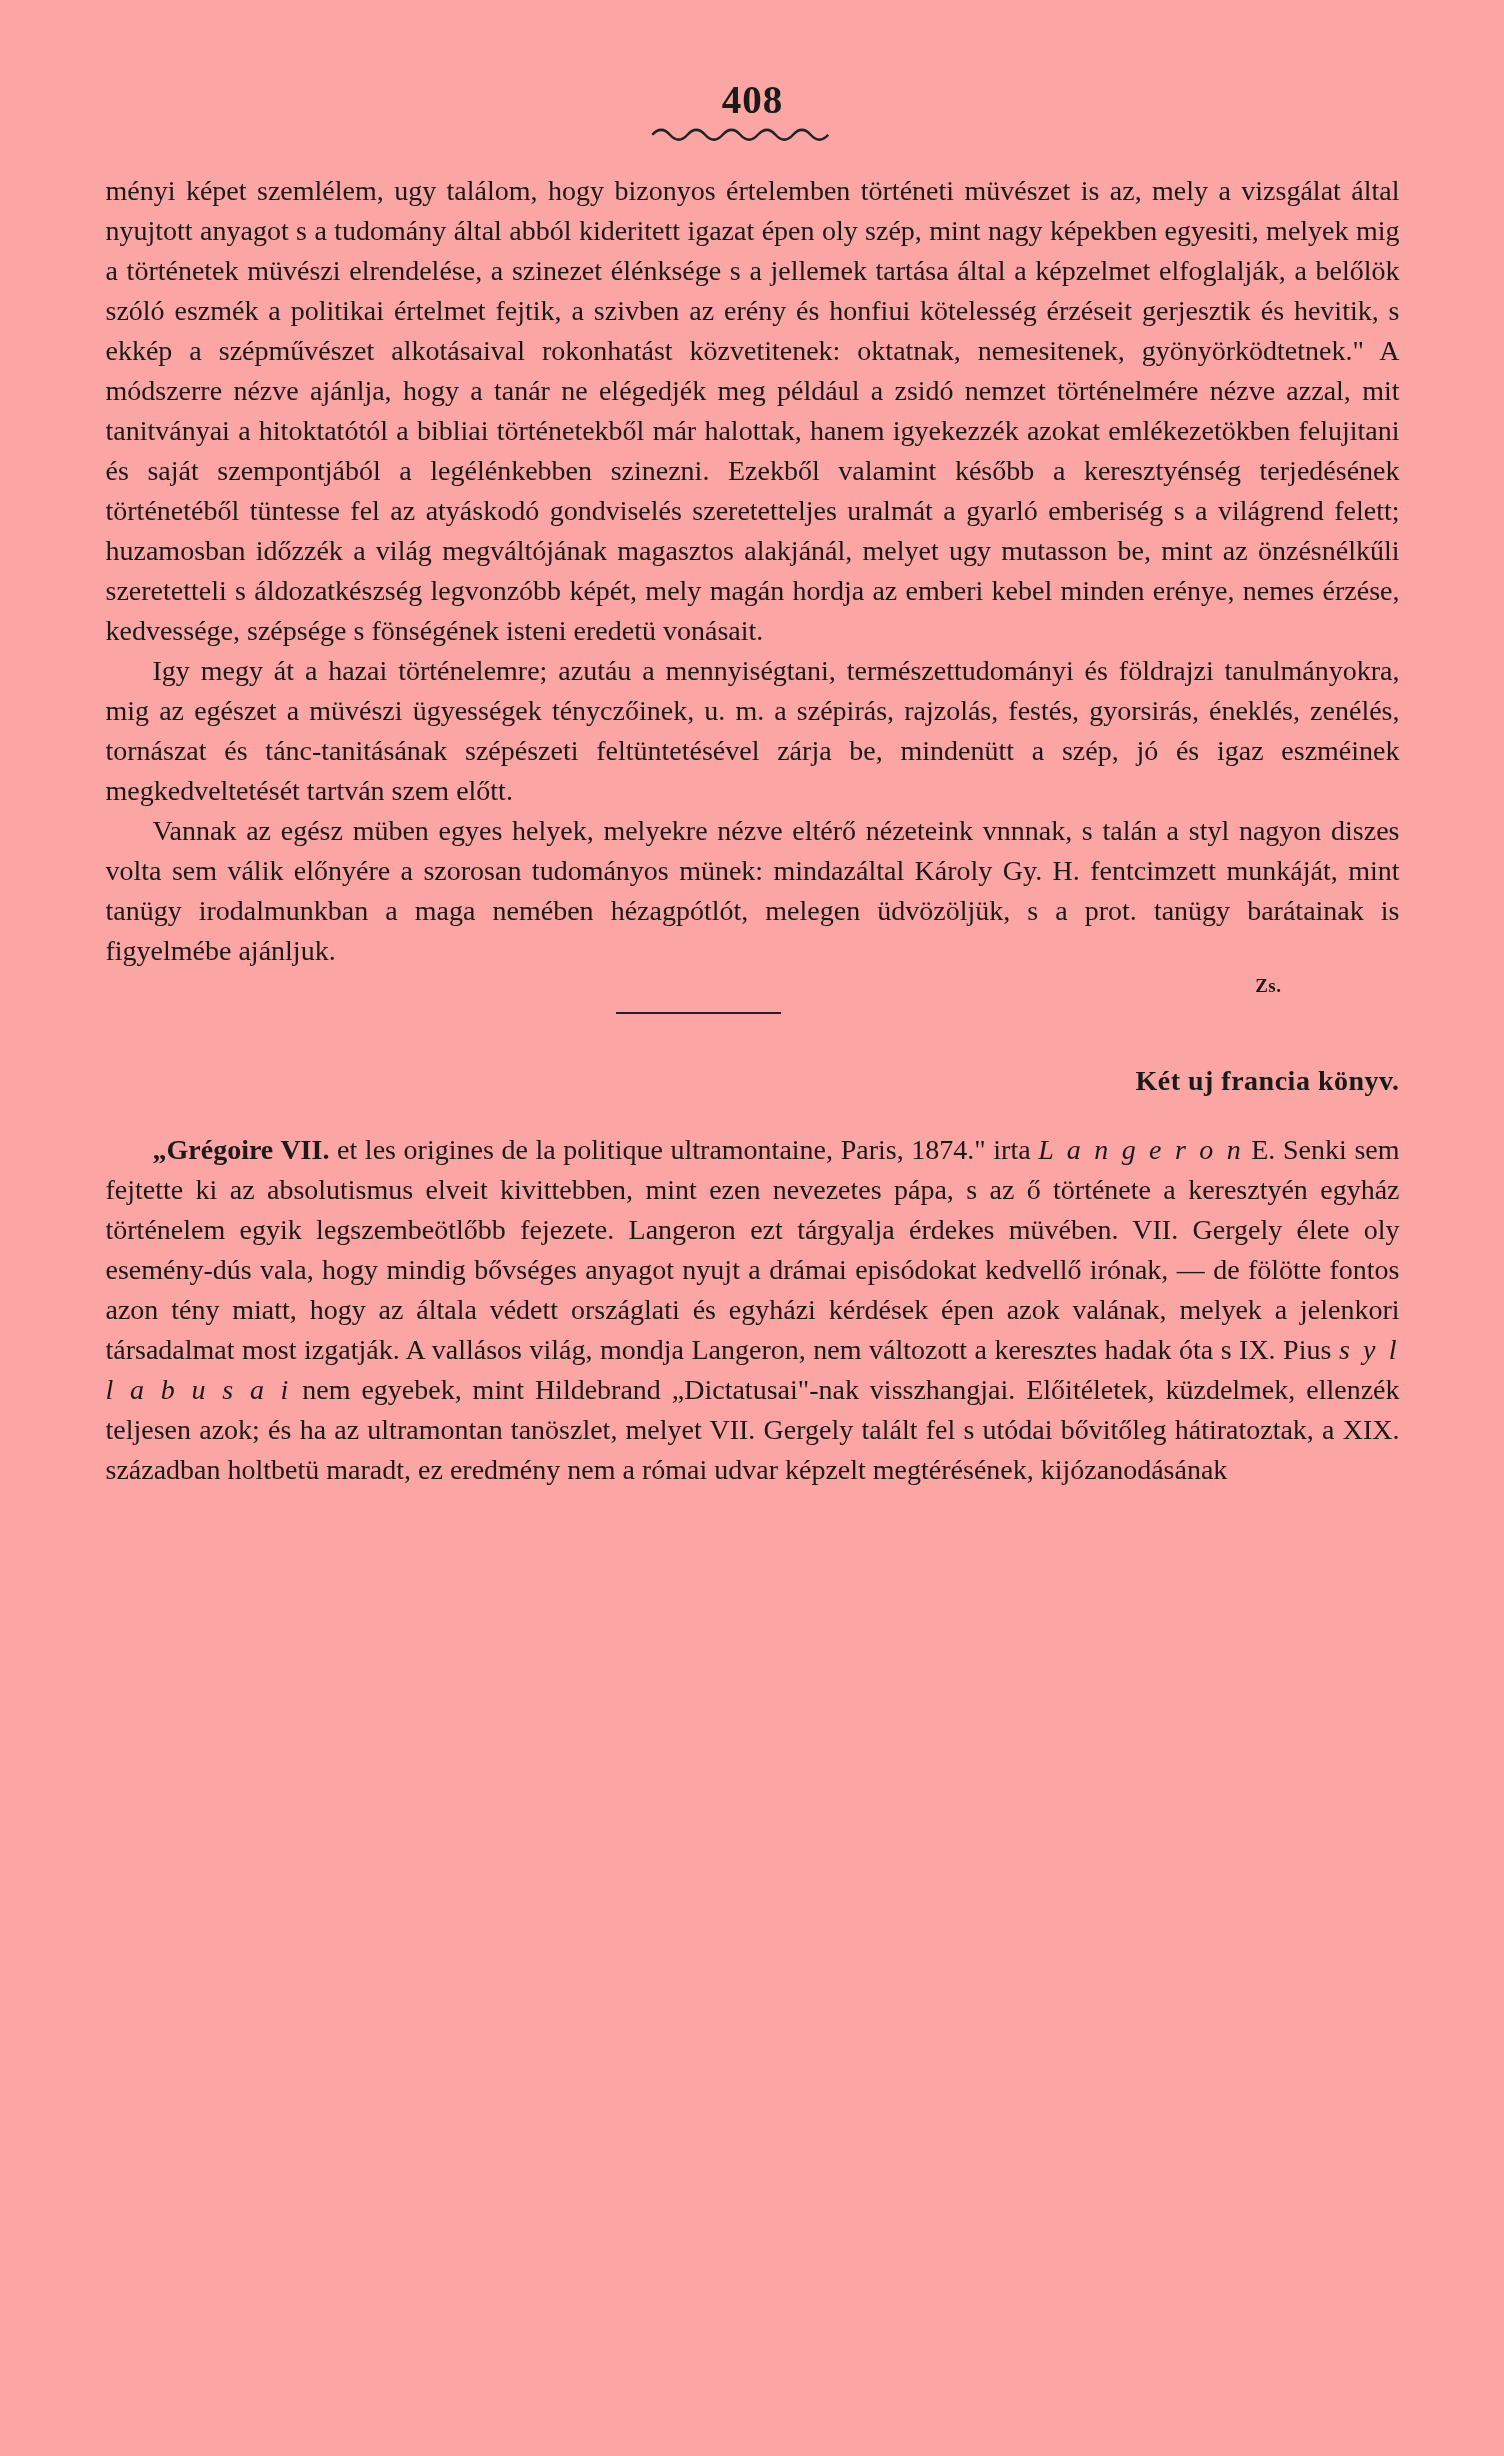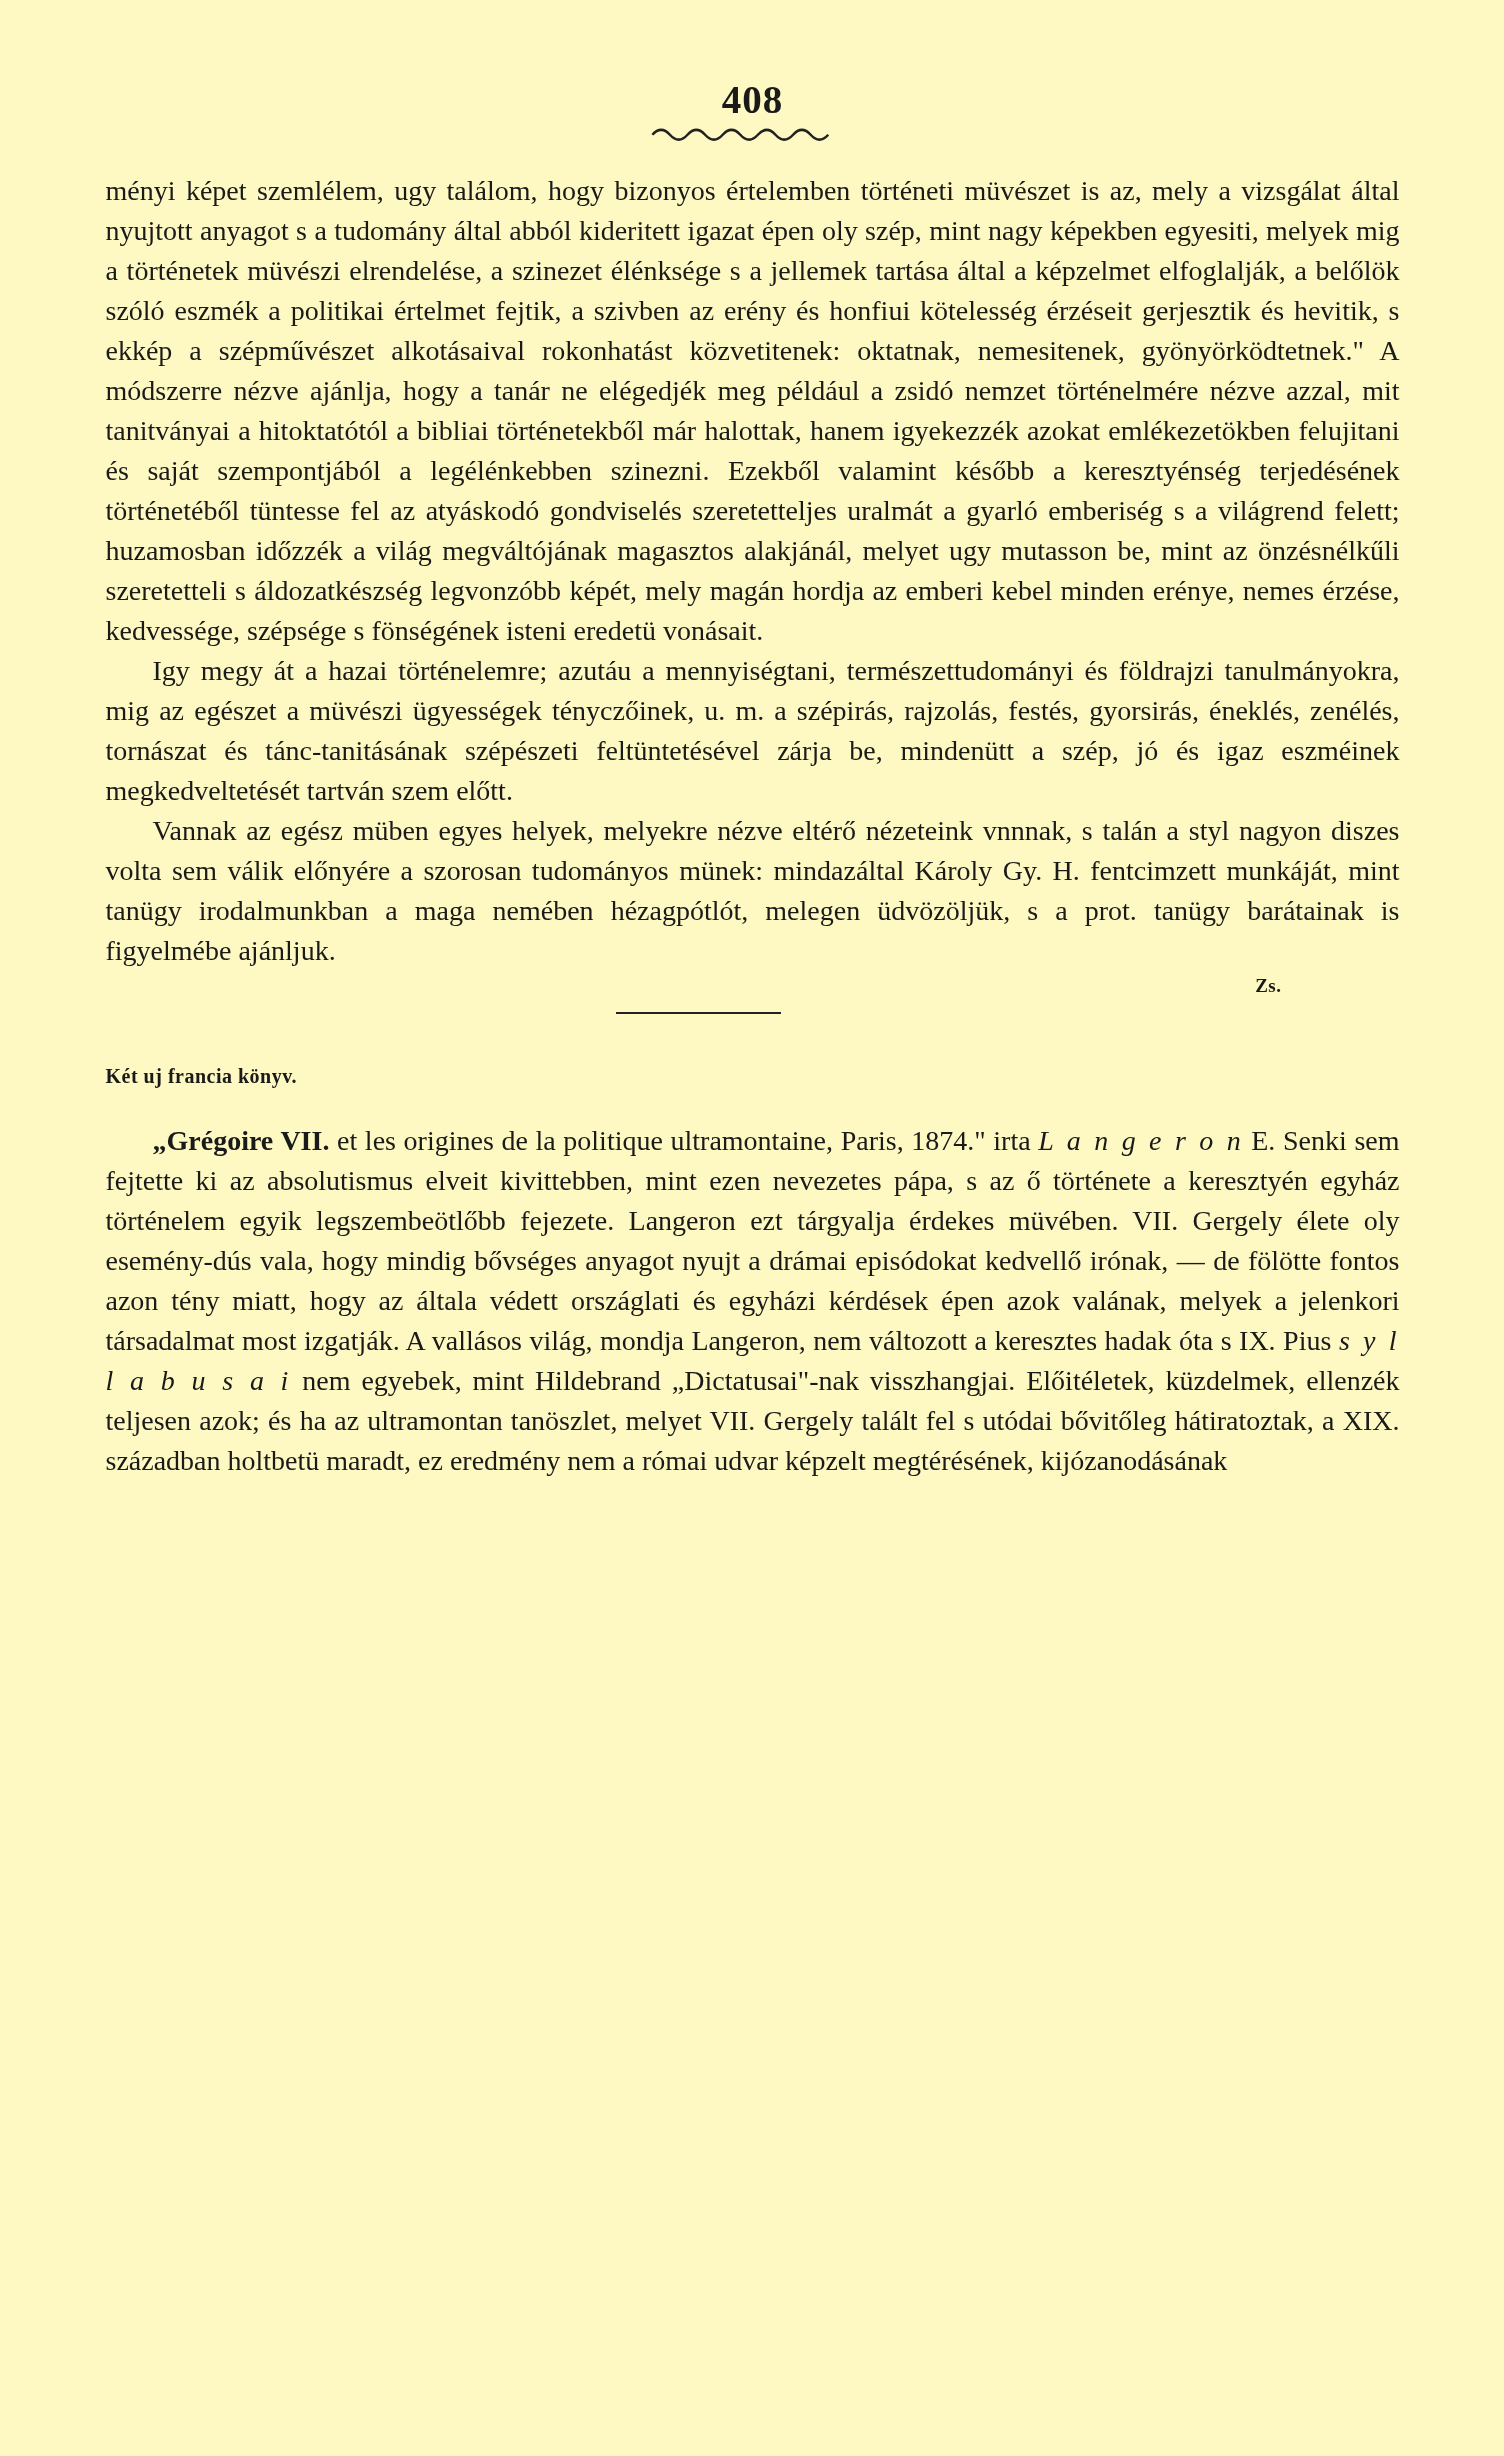--- a/index.html
+++ b/index.html
@@ -13,21 +13,21 @@
     font-family: "Liberation Serif", serif;
     color: #1a1a18;
     -webkit-font-smoothing: antialiased;
   }
   .page {
     position: relative;
     width: 1505px;
     min-height: 2456px;
     box-sizing: border-box;
     padding: 59px 102px 39px 102px;
-    background: #fef9c3;
+    background: #fca5a5;
   }
   .page-number {
     text-align: center;
     font-size: 39px;
     font-weight: 700;
     letter-spacing: 1px;
     margin-top: 17.6px;
     margin-bottom: 2px;
     font-family: "Liberation Serif", serif;
   }
@@ -63,22 +63,22 @@
     padding-right: 118px;
     letter-spacing: 0.5px;
   }
   .short-rule {
     width: 165px;
     height: 2px;
     background: #222;
     margin: 15.7px auto 3.9px 510px;
   }
   .section-title {
-    text-align: left;
-    font-size: 20px;
+    text-align: right;
+    font-size: 28px;
     font-weight: 700;
     letter-spacing: 0.5px;
     margin-top: 51px;
     margin-bottom: 33px;
     font-family: "Liberation Serif", serif;
   }
   .bookref {
     font-weight: 700;
   }
   .spaced {

